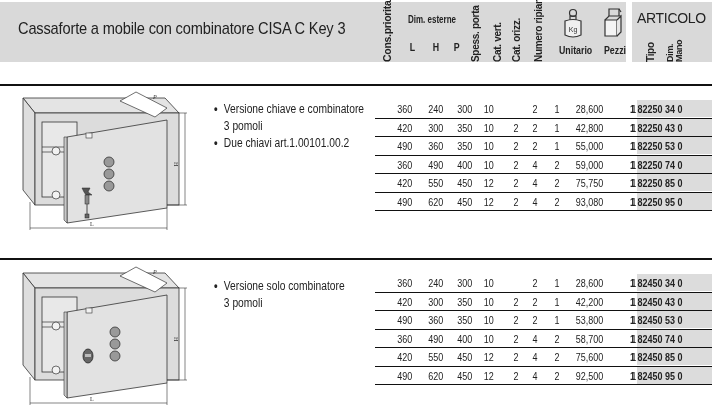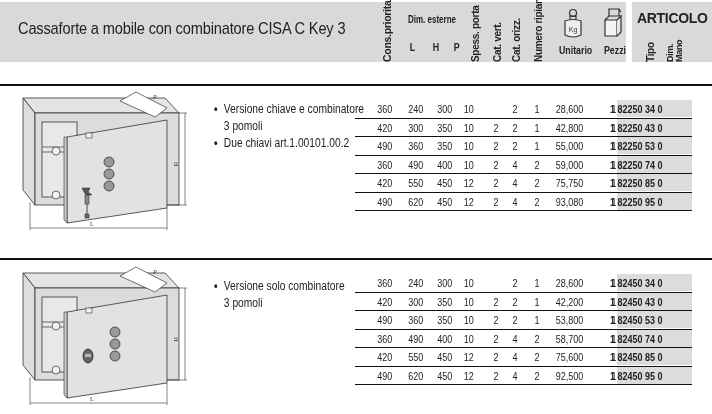--- a/index.html
+++ b/index.html
@@ -7,31 +7,31 @@
   body { position: relative; font-family: "Liberation Sans", "DejaVu Sans", sans-serif; color: #1a1a1a; }
 
   .hdr { position: absolute; top: 2px; left: 0; height: 60px; background: #d9d9d9; }
   .hdr-main { width: 626px; }
   .hdr-art { left: 632px; width: 80px; }
   .title { position: absolute; left: 18px; top: 19px; font-size: 17px; color: #222; transform: scaleX(0.86); transform-origin: left center; white-space: nowrap; letter-spacing: -0.2px; }
 
   .vlabel { position: absolute; writing-mode: vertical-rl; transform: rotate(180deg); font-size: 10.5px; font-weight: bold; color: #222; white-space: nowrap; letter-spacing: -0.3px; }
   .hlabel { position: absolute; font-size: 10px; font-weight: bold; color: #222; white-space: nowrap; transform: scaleX(0.8); transform-origin: left center; }
   .lhp { position: absolute; top: 41px; font-size: 11px; font-weight: bold; color: #222; transform: scaleX(0.8); }
-  .art-title { position: absolute; left: 637px; top: 10px; font-size: 14px; font-weight: bold; color: #222; letter-spacing: -0.3px; }
+  .art-title { position: absolute; left: 637px; top: 10px; font-size: 14px; font-weight: normal; color: #222; letter-spacing: -0.3px; }
 
   .hr { position: absolute; left: 0; width: 712px; height: 2px; background: #111; }
 
   .illus { position: absolute; left: 0; width: 200px; height: 160px; }
 
   .bullets { position: absolute; left: 214px; font-size: 12.5px; line-height: 17px; color: #222; transform: scaleX(0.82); transform-origin: left top; white-space: nowrap; }
   .bullets li { list-style: none; position: relative; padding-left: 12px; }
   .bullets li::before { content: "•"; position: absolute; left: 0; top: 0; font-weight: bold; }
 
-  .tbl { position: absolute; left: 355px; width: 337px; }
+  .tbl { position: absolute; left: 375px; width: 337px; }
   .row { position: relative; height: 18.5px; border-bottom: 1.5px solid #111; }
   .cell { position: absolute; top: 3px; font-size: 11.5px; color: #222; text-align: right; transform: scaleX(0.78); transform-origin: right center; white-space: nowrap; }
   .c-l { right: 300px; } .c-h { right: 269px; } .c-p { right: 240px; }
   .c-sp { right: 218px; } .c-cv { right: 194px; } .c-co { right: 175px; } .c-np { right: 153px; }
   .c-un { right: 109px; } .c-pz { right: 76px; }
   .c-art { left: 255px; text-align: left; transform-origin: left center; font-weight: bold; right: auto; }
   .artbg { position: absolute; left: 262px; top: 0; width: 75px; height: 17px; background: #dcdcdc; }
 </style>
 </head>
 <body>

